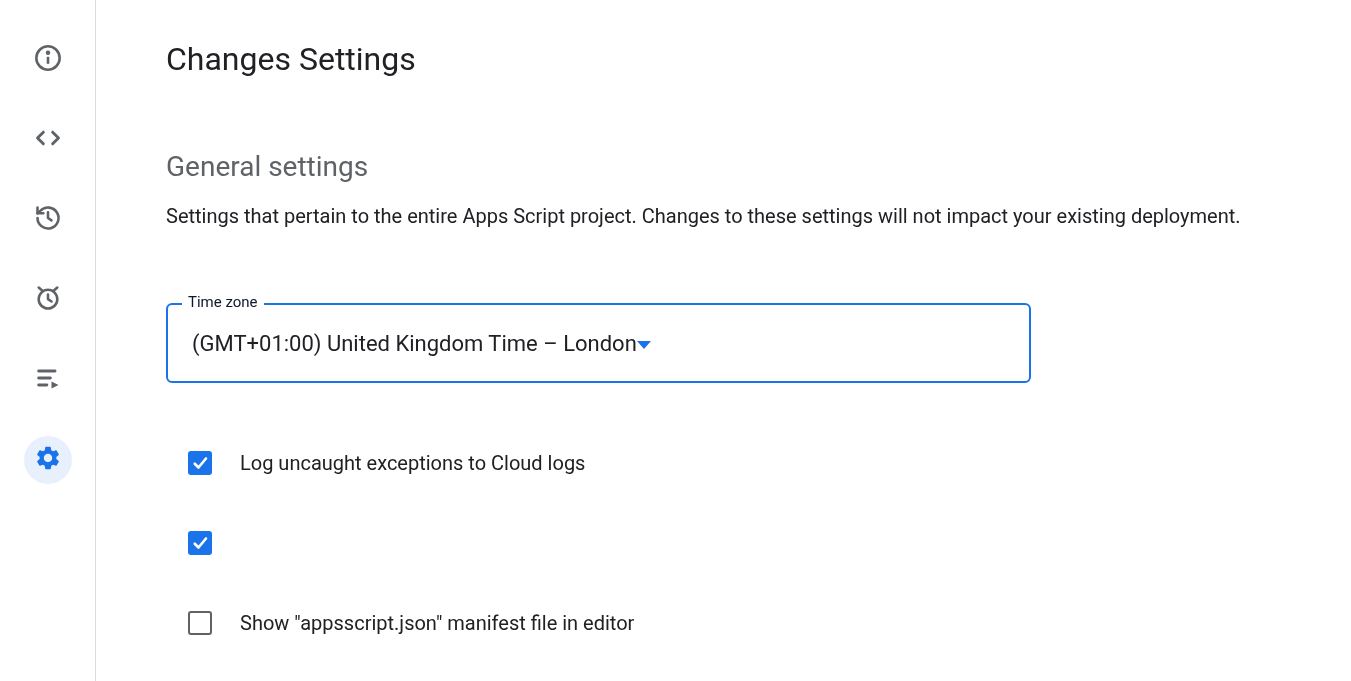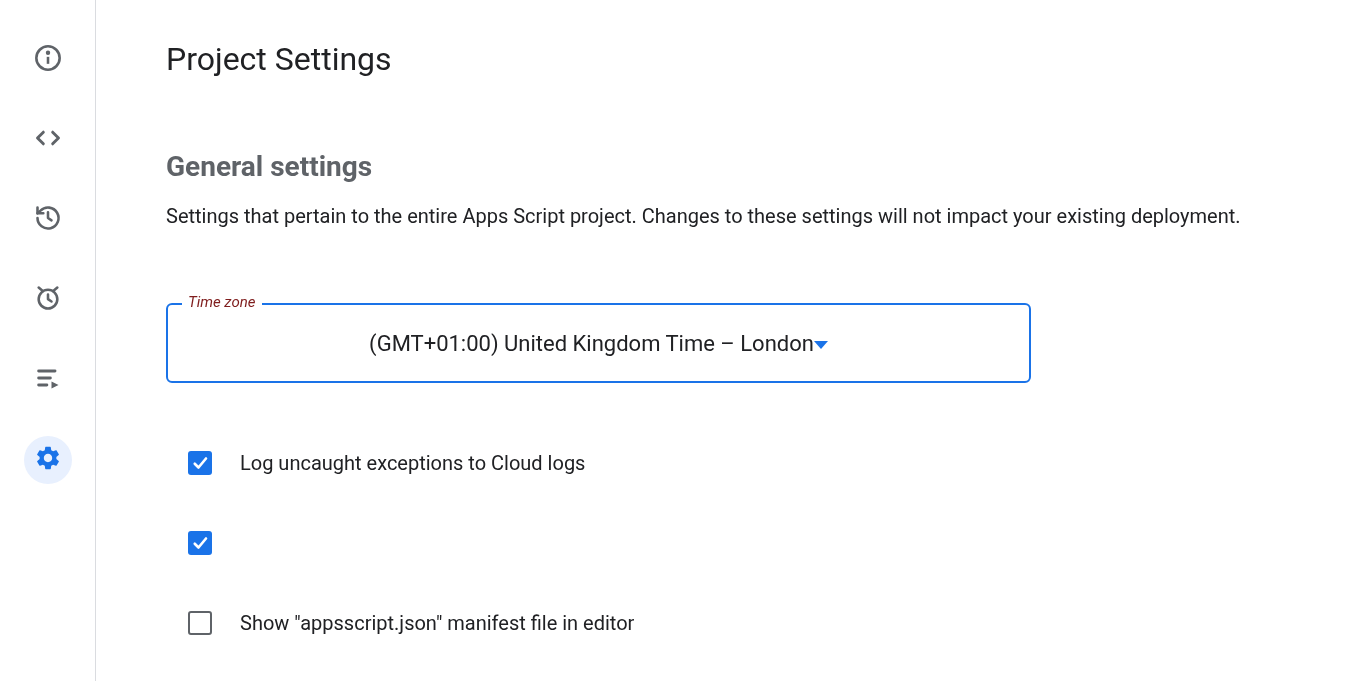--- a/index.html
+++ b/index.html
@@ -47,21 +47,21 @@
       padding: 40px 70px;
     }
     .page-title {
       font-size: 32px;
       font-weight: 400;
       color: #202124;
       margin-bottom: 72px;
     }
     .section-title {
       font-size: 28px;
-      font-weight: 700;
+      font-weight: 400;
       color: #5f6368;
       margin-bottom: 18px;
     }
     .section-desc {
       font-size: 20px;
       color: #202124;
       line-height: 1.5;
       margin-bottom: 72px;
       max-width: 1140px;
     }
@@ -70,31 +70,30 @@
       width: 865px;
       margin-bottom: 48px;
     }
     .select-label {
       position: absolute;
       top: -10px;
       left: 16px;
       background: #fff;
       padding: 0 6px;
       font-size: 15px;
-      color: #7f1d1d;
-      font-style: italic;
+      color: #0f172a;
     }
     .select-box {
       width: 100%;
       height: 80px;
       border: 2px solid #1a73e8;
       border-radius: 6px;
       display: flex;
       align-items: center;
-      justify-content: center;
+      justify-content: flex-start;
       padding: 0 24px;
       cursor: pointer;
       background: #fff;
     }
     .select-value {
       font-size: 22px;
       color: #202124;
     }
     .select-arrow {
       color: #1a73e8;
@@ -187,21 +186,21 @@
   <div class="sidebar-item active">
     <span>
       <svg viewBox="0 0 24 24" fill="currentColor">
         <path d="M19.14 12.94c.04-.3.06-.61.06-.94 0-.32-.02-.64-.07-.94l2.03-1.58c.18-.14.23-.41.12-.61l-1.92-3.32c-.12-.22-.37-.29-.59-.22l-2.39.96c-.5-.38-1.03-.7-1.62-.94l-.36-2.54c-.04-.24-.24-.41-.48-.41h-3.84c-.24 0-.43.17-.47.41l-.36 2.54c-.59.24-1.13.57-1.62.94l-2.39-.96c-.22-.08-.47 0-.59.22L2.74 8.87c-.12.21-.08.47.12.61l2.03 1.58c-.05.3-.09.63-.09.94 0 .31.02.64.07.94l-2.03 1.58c-.18.14-.23.41-.12.61l1.92 3.32c.12.22.37.29.59.22l2.39-.96c.5.38 1.03.7 1.62.94l.36 2.54c.05.24.24.41.48.41h3.84c.24 0 .44-.17.47-.41l.36-2.54c.59-.24 1.13-.56 1.62-.94l2.39.96c.22.08.47 0 .59-.22l1.92-3.32c.12-.22.07-.47-.12-.61l-2.01-1.58zM12 15.6c-1.98 0-3.6-1.62-3.6-3.6s1.62-3.6 3.6-3.6 3.6 1.62 3.6 3.6-1.62 3.6-3.6 3.6z"></path>
       </svg>
     </span>
   </div>
 </nav>
 
 <main class="main">
-  <h1 class="page-title">Project Settings</h1>
+  <h1 class="page-title">Changes Settings</h1>
 
   <h2 class="section-title">General settings</h2>
   <p class="section-desc">Settings that pertain to the entire Apps Script project. Changes to these settings will not impact your existing deployment.</p>
 
   <div class="select-wrapper">
     <span class="select-label">Time zone</span>
     <div class="select-box">
       <span class="select-value">(GMT+01:00) United Kingdom Time – London</span>
       <span class="select-arrow">
         <svg width="14" height="8" viewBox="0 0 14 8" fill="currentColor">

